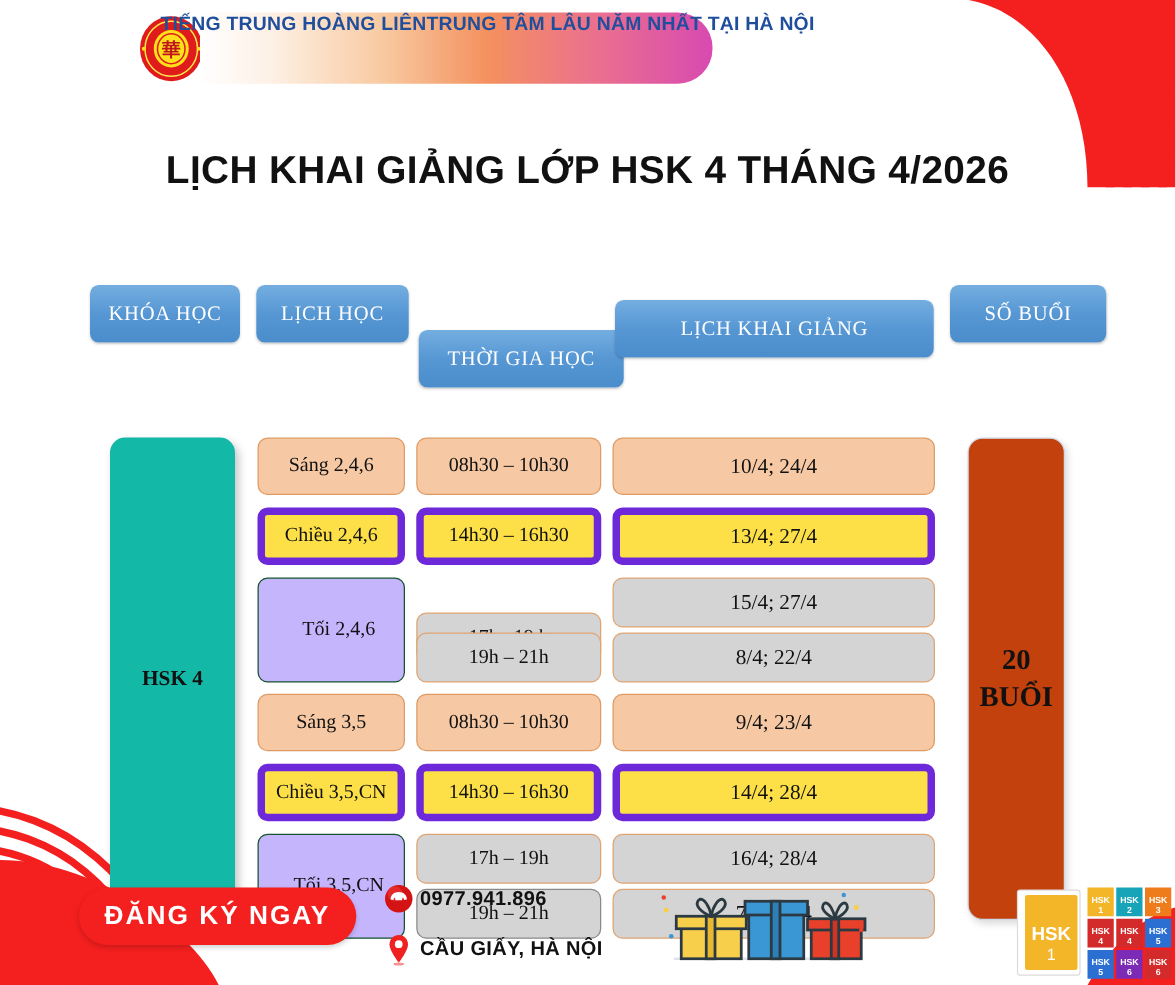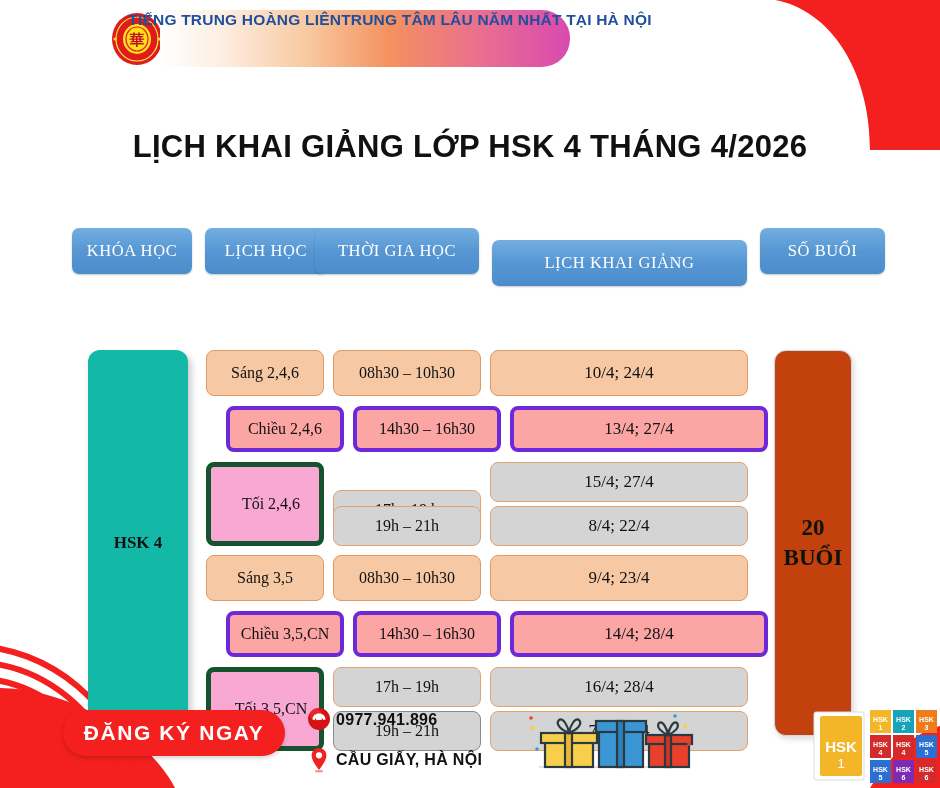--- a/index.html
+++ b/index.html
@@ -42,21 +42,21 @@
 
   #brand-logo {
     position: absolute;
     left: 110px; top: 12px;
     width: 54px; height: 54px;
   }
 
   
   #page-title {
     position: absolute;
-    left: 110px; top: 126px;
+    left: 110px; top: 115px;
     width: 720px;
     text-align: center;
     color: #111111;
     font-weight: bold;
     font-size: 31px;
     line-height: 1.38;
     letter-spacing: .3px;
   }
 
   
@@ -70,21 +70,21 @@
     background: linear-gradient(180deg, #74aee0 0%, #5596d3 52%, #4b8ccb 100%);
     color: #ffffff;
     display: flex; align-items: center; justify-content: center;
     font-family: "Liberation Serif", serif;
     font-size: 16.5px;
     letter-spacing: .6px;
     box-shadow: 0 1px 2px rgba(0,0,0,.22);
   }
   #head-khoahoc      { left: 72px;  width: 120px; }
   #head-lichhoc      { left: 205px; width: 122px; }
-  #head-thoigia      { left: 315px; width: 164px; }
+  #head-thoigia      { left: 335px; width: 164px; margin-top: 36px; }
   #head-khaigiang    { left: 492px; width: 255px; margin-top: 12px; }
   #head-sobuoi       { left: 760px; width: 125px; }
 
   .body-area { position: relative; height: 420px; }
 
   .course-cell, .sessions-cell {
     position: absolute;
     top: 72px; height: 386px;
     border-radius: 12px;
     display: flex; align-items: center; justify-content: center;
@@ -112,24 +112,24 @@
     position: absolute;
     border-radius: 8px;
     display: flex; align-items: center; justify-content: center;
     text-align: center;
     font-family: "Liberation Serif", serif;
     font-size: 16px;
     color: #111111;
     line-height: 1.22;
   }
   .pill.orange { background: #f6c9a4; border: 1px solid #e09a63; }
-  .pill.green  { background: #fca5a5; border: 4px solid #6d28d9; margin-left: 20px; }
+  .pill.green  { background: #fde047; border: 6px solid #6d28d9; }
   .pill.gray   { background: #d4d4d4; border: 1px solid #e0a472; }
   .pill.gray-dark { background: #d4d4d4; border: 1px solid #8a8a8a; }
-  .pill.gray-big  { background: #f9a8d4; border: 5px solid #14532d; padding-left: 12px; }
+  .pill.gray-big  { background: #c4b5fd; border: 1px solid #14532d; padding-left: 12px; }
 
   .col-sched { left: 206px; width: 118px; }
   .col-time  { left: 333px; width: 148px; }
   .col-dates { left: 490px; width: 258px; }
 
   
   #footer { position: absolute; left: 0; top: 696px; width: 940px; height: 92px; }
 
   #register-button {
     position: absolute;

